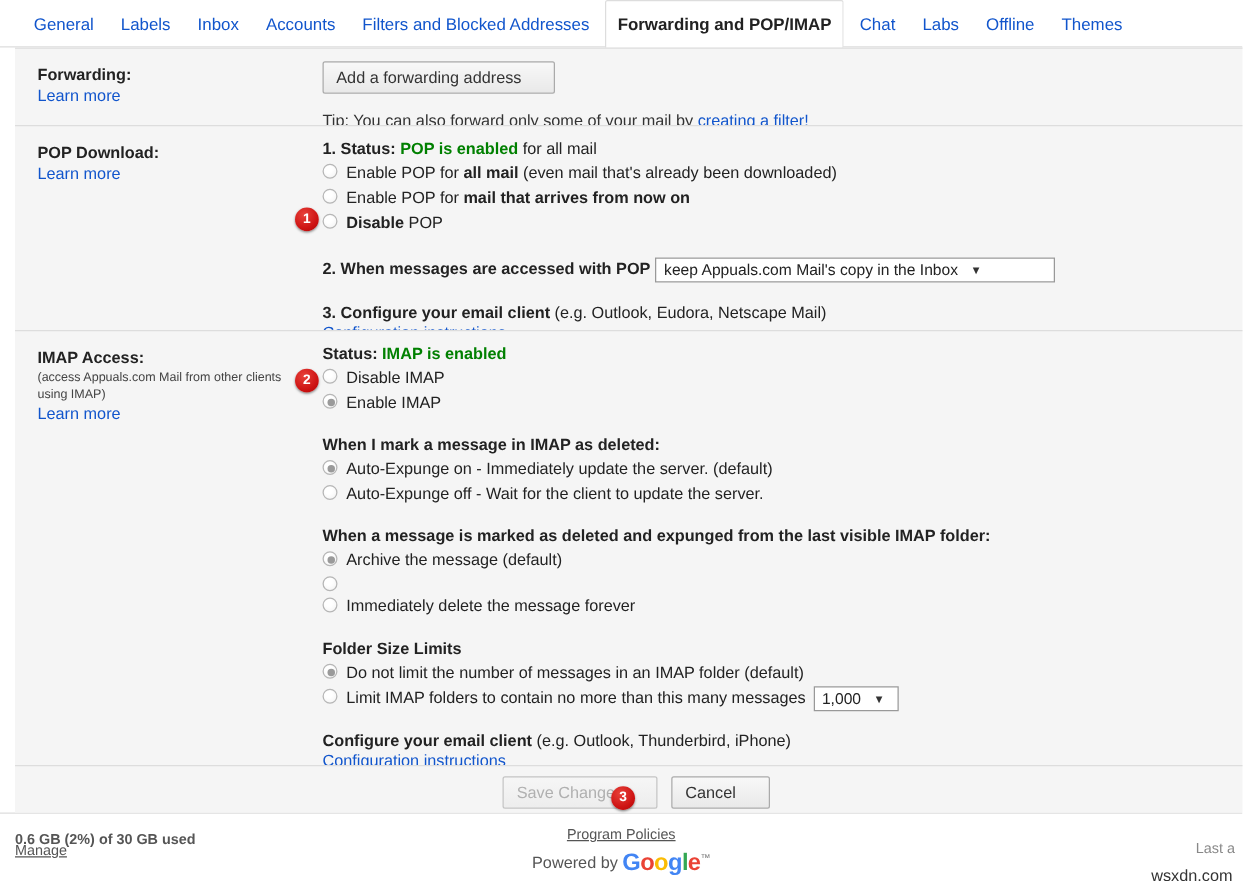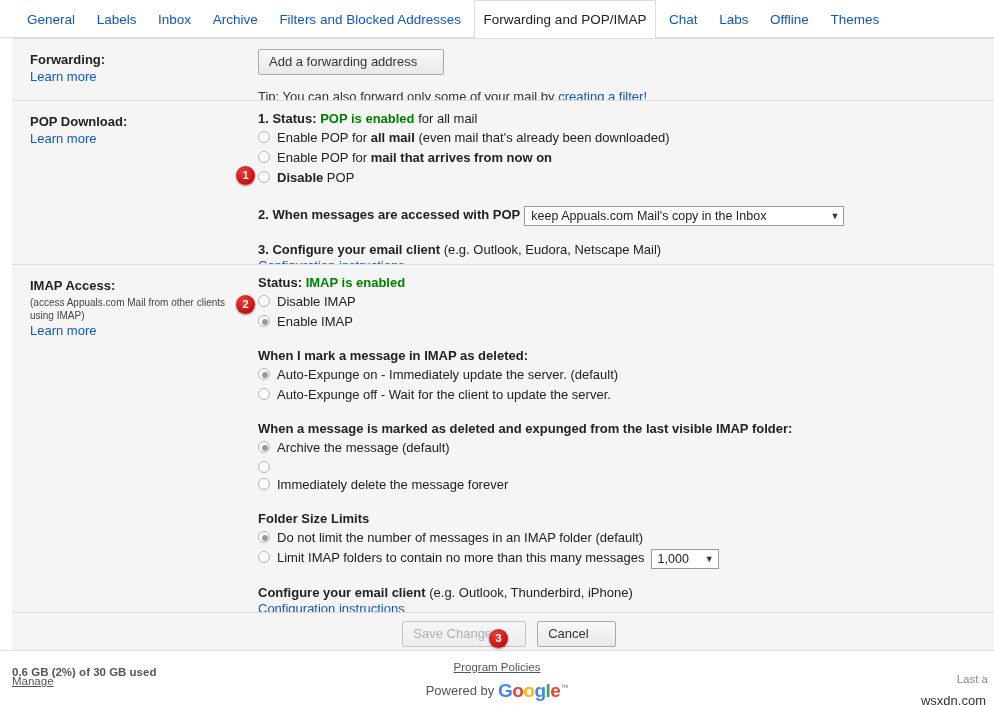--- a/index.html
+++ b/index.html
@@ -25,21 +25,21 @@
   .tab {
     display: inline-block;
     padding: 9px 9px 8px 9px;
     font-size: 13.5px;
     color: #1155cc;
     cursor: pointer;
     line-height: 20px;
   }
   .tab.active {
     color: #222222;
-    font-weight: normal;
+    font-weight: bold;
     border: 1px solid #dddddd;
     border-bottom: 1px solid #ffffff;
     background: #ffffff;
     position: relative;
     top: 0px;
     margin-bottom: -1px;
     border-radius: 2px 2px 0 0;
   }
 
   
@@ -120,21 +120,21 @@
     content: ""; position: absolute; left: 3px; top: 3px;
     width: 6px; height: 6px; border-radius: 50%;
     background: #9a9a9a;
   }
   .radio-label { font-size: 13px; color: #222; }
   .radio-label b { font-weight: bold; }
 
   .grouphead { font-weight: bold; font-size: 13px; color: #222; margin-top: 18px; }
 
   .sel {
-    display: inline-flex; align-items: center; justify-content: space-between;
+    display: inline-flex; align-items: center; justify-content: flex-start;
     border: 1px solid #999999;
     background: #ffffff;
     height: 20px;
     font-size: 12.5px;
     color: #222;
     padding: 0 4px 0 6px;
     vertical-align: middle;
     cursor: pointer;
   }
   .sel .caret { font-size: 9px; color: #333; margin-left: 10px; }
@@ -184,21 +184,21 @@
 </style>
 </head>
 <body>
 
 <div id="page">
 
   <div class="tabbar">
     <span class="tab">General</span>
     <span class="tab">Labels</span>
     <span class="tab">Inbox</span>
-    <span class="tab">Archive</span>
+    <span class="tab">Accounts</span>
     <span class="tab">Filters and Blocked Addresses</span>
     <span class="tab active">Forwarding and POP/IMAP</span>
     <span class="tab">Chat</span>
     <span class="tab">Labs</span>
     <span class="tab">Offline</span>
     <span class="tab">Themes</span>
   </div>
 
   <div class="watermark">
     <svg width="90" height="115" viewBox="0 0 90 115">

